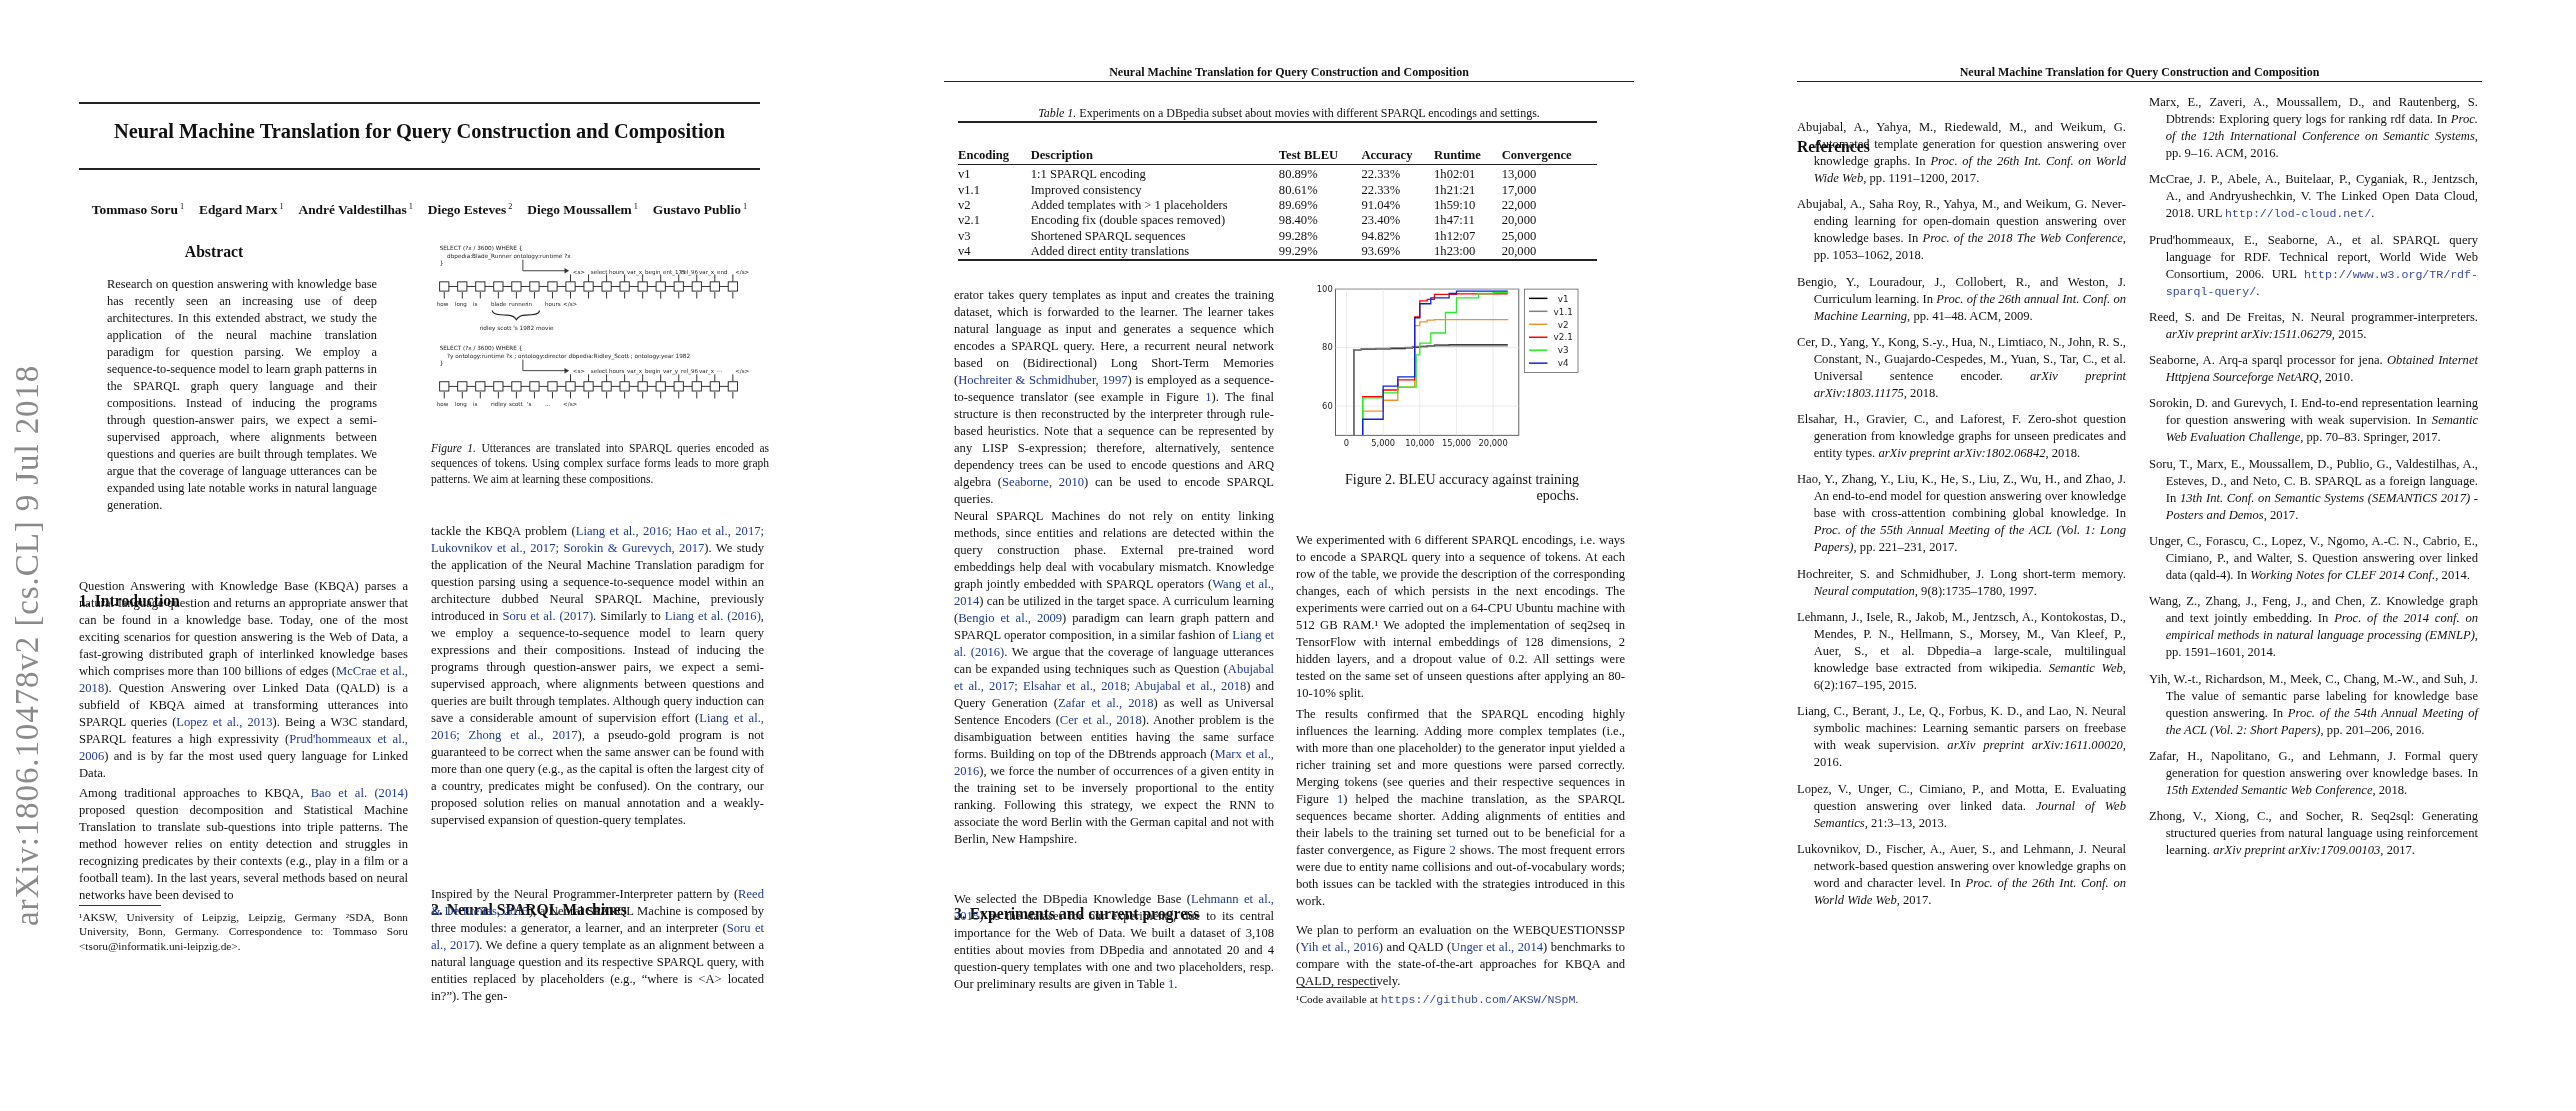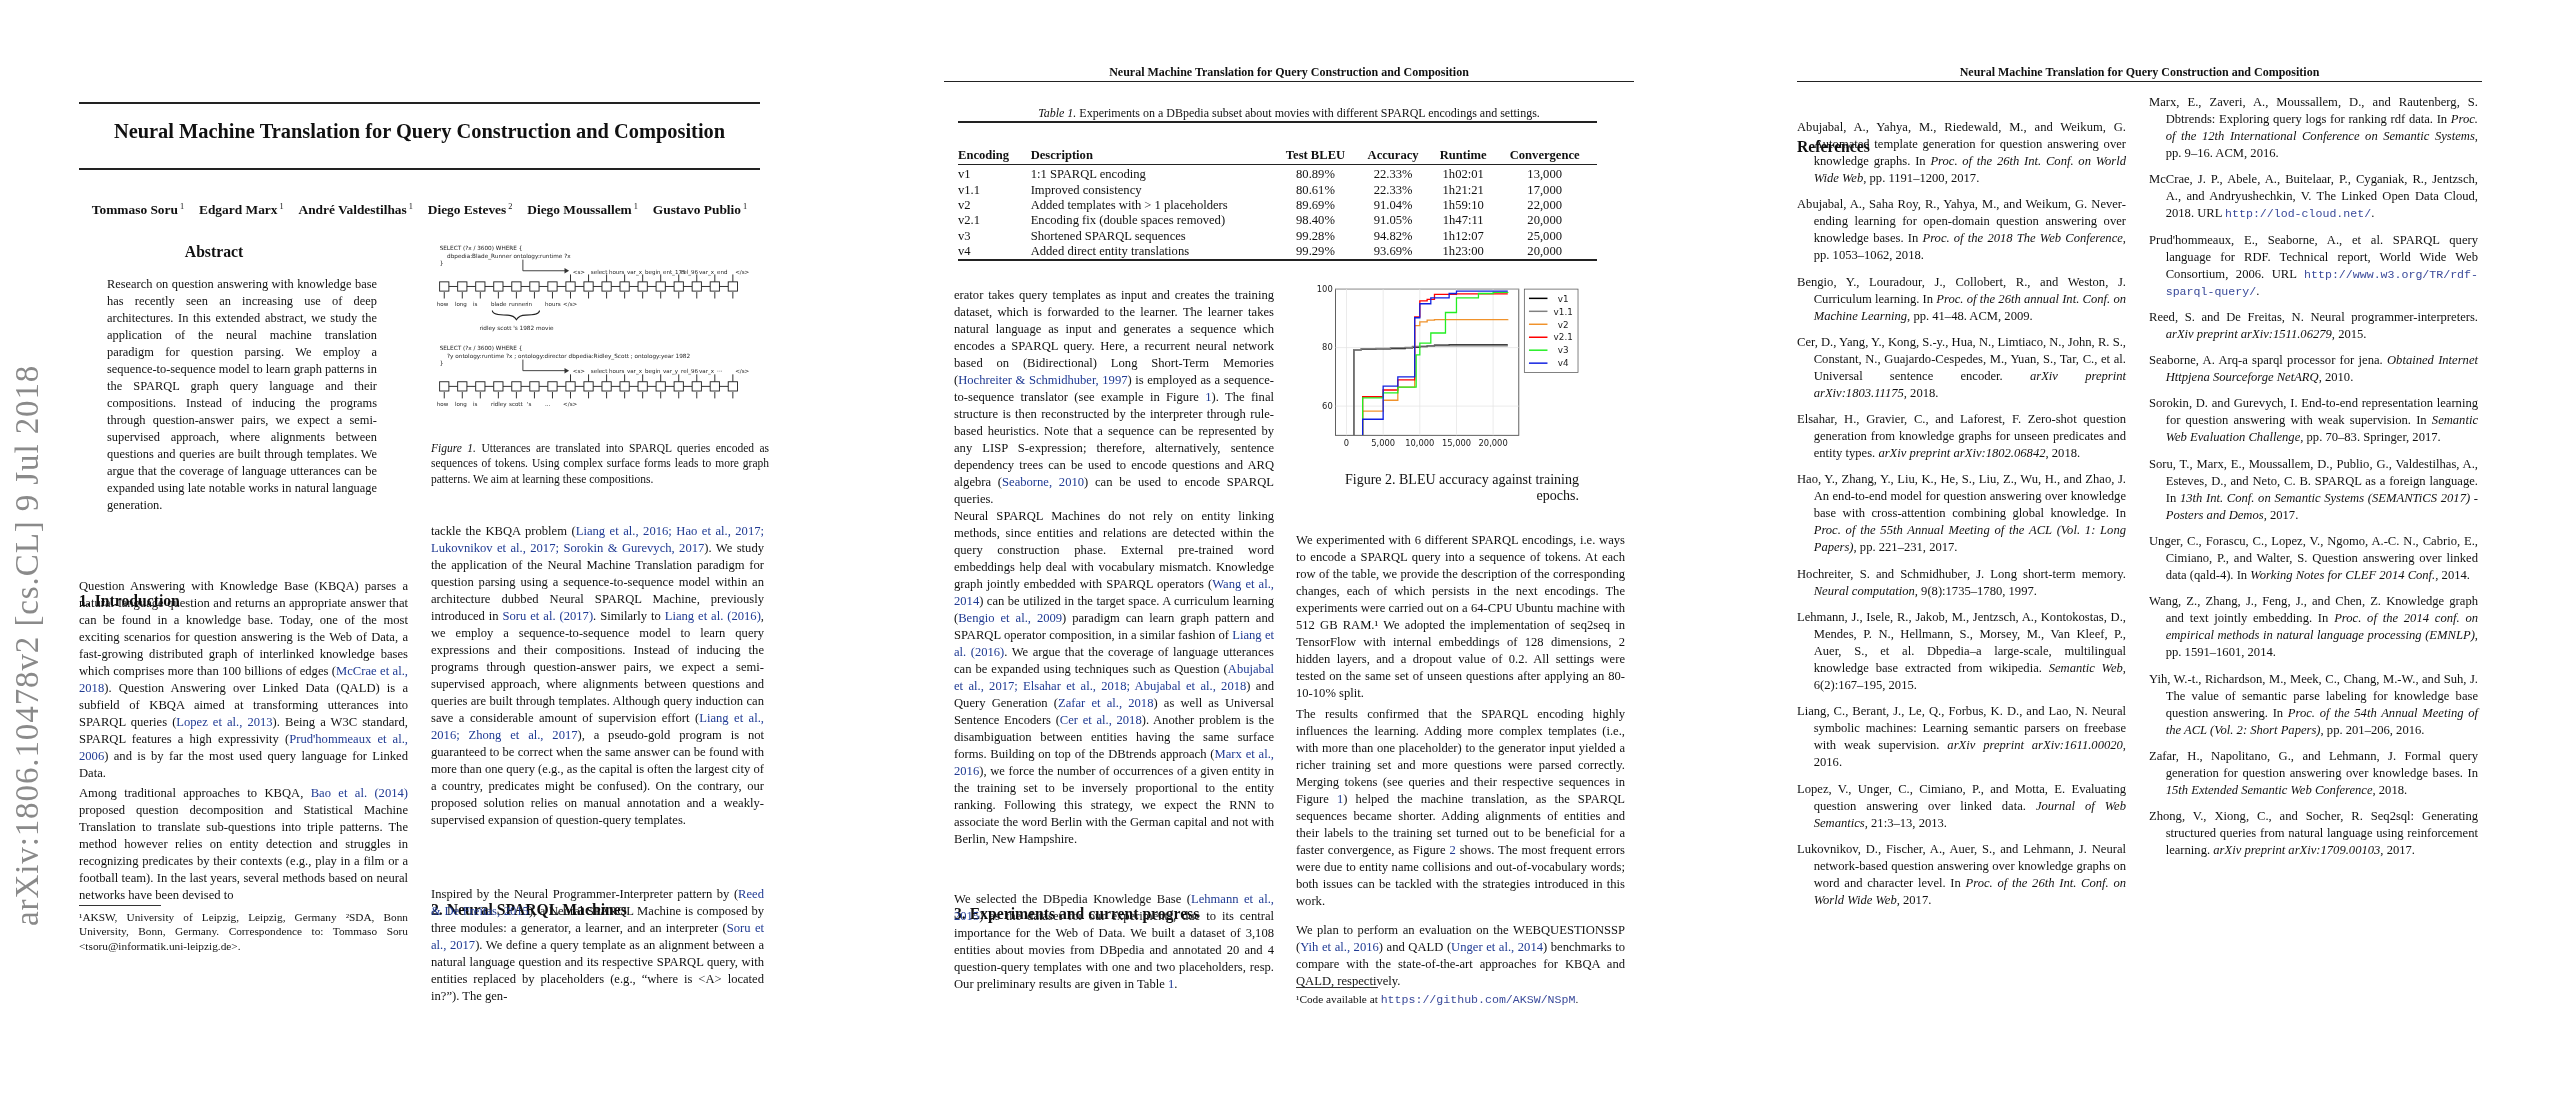--- a/index.html
+++ b/index.html
@@ -13,21 +13,21 @@
   .mono { font-family:"Liberation Mono", "DejaVu Sans Mono", monospace; color:#3a4a9a; font-size:11.6px; }
   .rule { position:absolute; background:#222; height:1.9px; }
   .runhead { position:absolute; font-weight:bold; font-size:12px; text-align:center; }
   .sect { position:absolute; font-weight:bold; font-size:15.7px;margin-top:44px; }
   .para { position:absolute; }
   .caption { font-size:11.5px; line-height:15.3px; text-align:justify; }
   .arxiv { position:absolute; left:9.3px; top:926px; transform:rotate(-90deg); transform-origin:left top; font-family:"Liberation Serif", serif; font-size:33px; color:#8a8a8a; white-space:nowrap; letter-spacing:0.9px; }
   table.res { border-collapse:collapse; font-size:12.6px;margin-top:24px; }
   table.res th { font-weight:bold; text-align:left; padding:0.9px 9.3px 0.9px 0; }
   table.res td { padding:0 9.3px 0 0; line-height:15.3px; }
-  table.res td.num, table.res th.num { text-align:center; }
+  table.res td.num, table.res th.num { }
   .ref { font-size:12.6px; line-height:17px; text-align:justify; padding-left:16.7px; text-indent:-16.7px; margin-bottom:9.3px; }
   svg text { font-family:"DejaVu Sans", sans-serif; }
 </style>
 </head>
 <body>
 
 <div class="page" id="p1">
   <div class="arxiv">arXiv:1806.10478v2  [cs.CL]  9 Jul 2018</div>
 
   <div class="rule" style="left:79px; top:102px; width:681px;"></div>
@@ -272,21 +272,21 @@
             <td>Added templates with &gt; 1 placeholders</td>
             <td class="num">89.69%</td>
             <td class="num">91.04%</td>
             <td class="num">1h59:10</td>
             <td class="num">22,000</td>
           </tr>
           <tr>
             <td>v2.1</td>
             <td>Encoding fix (double spaces removed)</td>
             <td class="num">98.40%</td>
-            <td class="num">91.05%</td>
+            <td class="num">23.40%</td>
             <td class="num">1h47:11</td>
             <td class="num">20,000</td>
           </tr>
           <tr>
             <td>v3</td>
             <td>Shortened SPARQL sequences</td>
             <td class="num">99.28%</td>
             <td class="num">94.82%</td>
             <td class="num">1h12:07</td>
             <td class="num">25,000</td>

